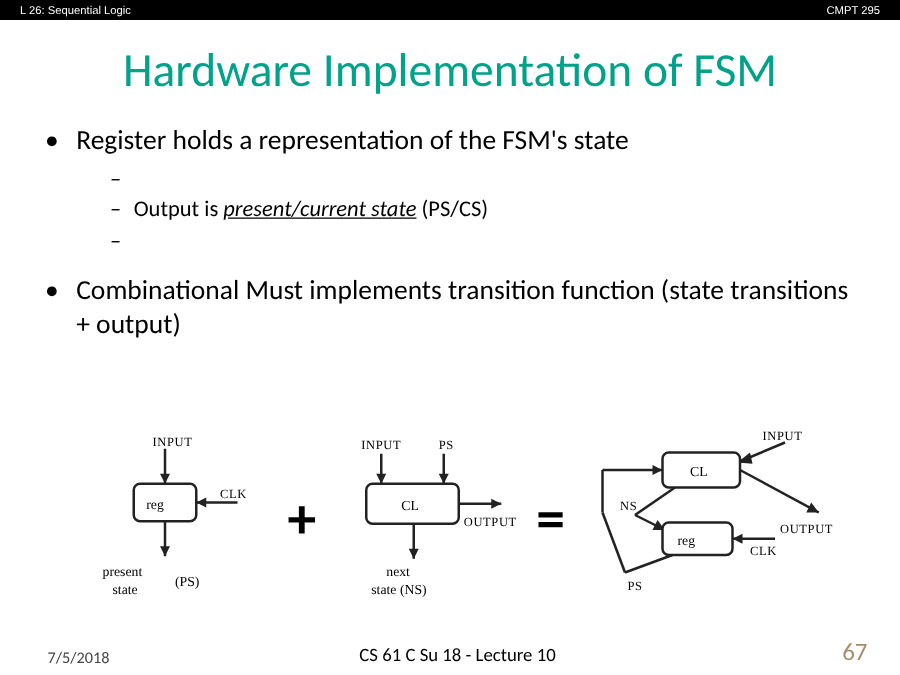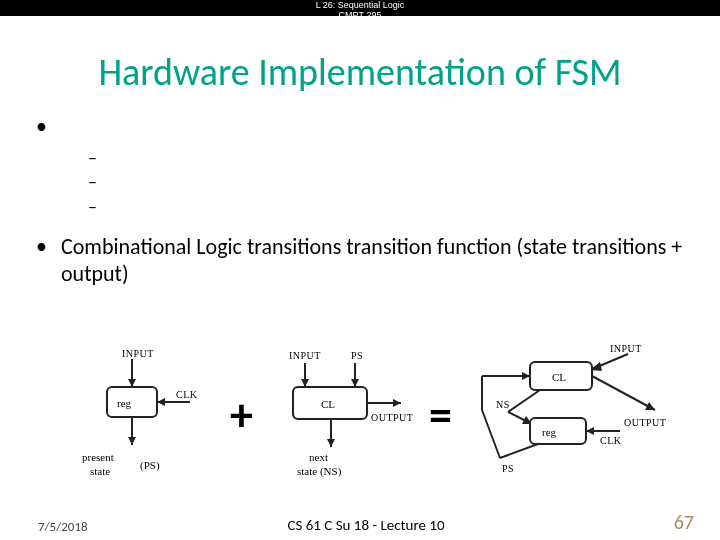--- a/index.html
+++ b/index.html
@@ -7,28 +7,28 @@
     width: 720px; height: 540px;
     font-family: Calibri, Arial, sans-serif;
     background: #fff; color: #000;
     position: relative; overflow: hidden;
   }
   .top-bar {
     width: 100%; height: 16px;
     background: #000; color: #fff;
     font-size: 9px; font-family: Arial, sans-serif;
     display: flex; justify-content: space-between;
-    align-items: center; padding: 0 16px; flex-direction: column;
+    align-items: center; padding: 0 16px;
   }
   .title {
     text-align: center;
     font-size: 38px;
     color: #00a28a;
     font-weight: 400;
-    margin-top: 33px;
+    margin-top: 18px;
     margin-bottom: 18px;
     font-family: Calibri, Arial, sans-serif;
   }
   .content { padding: 0 30px 0 36px; }
   .bullet-top {
     font-size: 22px; margin-bottom: 6px;
     display: flex; align-items: flex-start;
   }
   .bullet-top .dot { margin-right: 14px; font-size: 22px; }
   .sub-list { margin: 4px 0 14px 52px; }
@@ -81,36 +81,40 @@
   <span>L 26: Sequential Logic</span>
   <span>CMPT 295</span>
 </div>
 
 <h1 class="title">Hardware Implementation of FSM</h1>
 
 <div class="content">
 
   <div class="bullet-top">
     <span class="dot">•</span>
+    <span>Register holds a representation of the FSM's state</span>
   </div>
   <div class="sub-list">
     <div class="sub-item">
       <span class="dash">–</span>
     </div>
     <div class="sub-item">
       <span class="dash">–</span>
+      <span>
+        <span>Output is </span><span class="emph-iu">present/current state</span><span> (PS/CS)</span>
+      </span>
     </div>
     <div class="sub-item">
       <span class="dash">–</span>
     </div>
   </div>
 
   <div class="bullet-top">
     <span class="dot">•</span>
-    <span>Combinational Logic transitions transition function (state transitions + output)</span>
+    <span>Combinational Must implements transition function (state transitions + output)</span>
   </div>
 
 </div>
 
 <div class="diagram-row">
 
   <svg width="160" height="140">
     <text x="60" y="12" class="label-sm">INPUT</text>
     <line x1="70" y1="14" x2="70" y2="42" stroke="#222" stroke-width="2"></line>
     <polygon points="70,42 66,34 74,34" fill="#222"></polygon>

